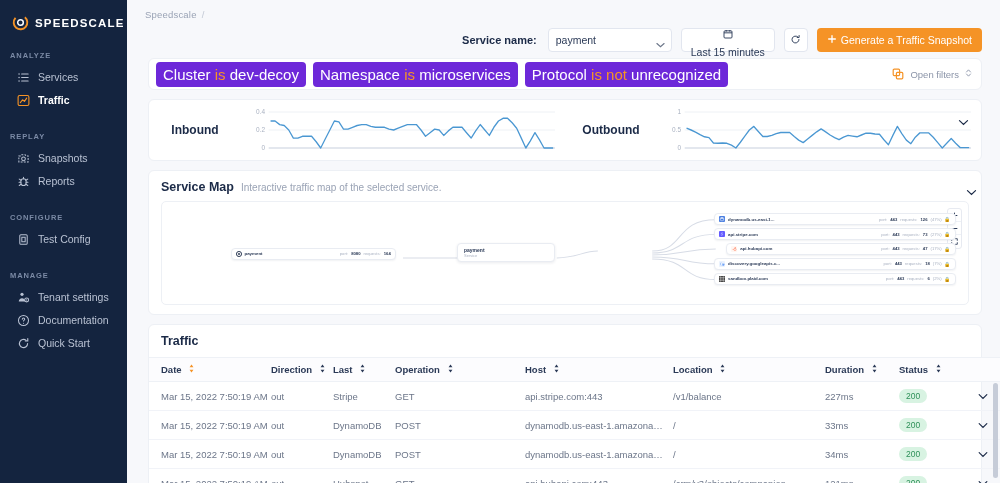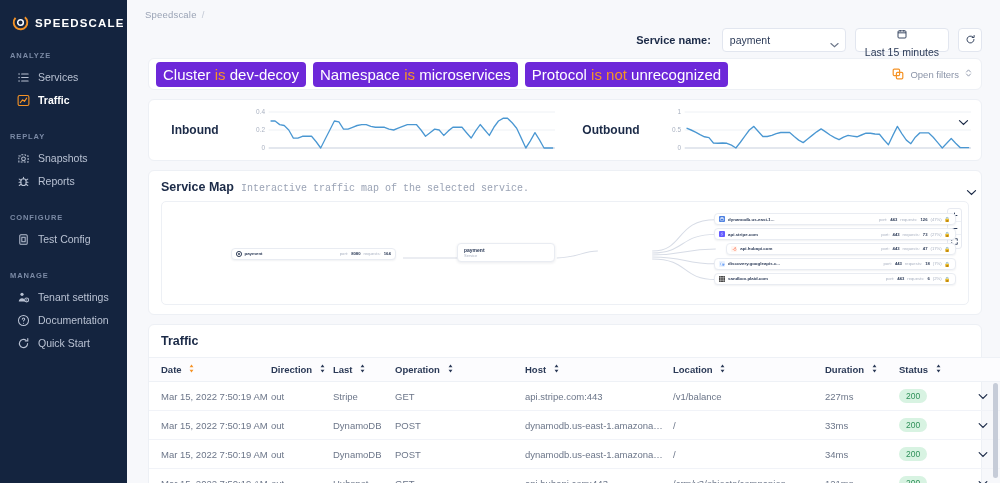--- a/index.html
+++ b/index.html
@@ -86,21 +86,21 @@
   .io-half { flex: 1; display: flex; align-items: center; }
   .io-title { font-size: 12px; font-weight: bold; color: #1b2a47; width: 92px; text-align: center; flex:0 0 92px;}
   .spark { flex: 1; height: 54px; position: relative; padding-right: 10px; }
   .spark svg { display: block; width: 100%; height: 100%; }
   .io-collapse { position: absolute; right: 12px; top: 12px; cursor: pointer; }
 
   
   .sm-card { padding: 9px 0 9px 0; }
   .sm-head { display: flex; align-items: baseline; gap: 7px; padding: 0 12px 7px 12px; position: relative; }
   .sm-title { font-size: 12.5px; font-weight: bold; color: #1b2a47; }
-  .sm-sub { font-size: 10px; color: #9aa3b5; font-family: Liberation Mono, monospace; }
+  .sm-sub { font-size: 10px; color: #9aa3b5; }
   .sm-collapse { position: absolute; right: 4px; top: 2px; cursor: pointer; }
   .sm-canvas {
     margin: 0 12px; height: 104px; border: 1px solid #edf0f5; border-radius: 5px;
     background: #fff; position: relative; overflow: hidden;
   }
   .sm-canvas svg.edges { position: absolute; inset: 0; width: 100%; height: 100%; }
   .zoomctl {
     position: absolute; right: 6px; top: 6px; width: 15px;
     background: #fff; border: 1px solid #e7eaf1; border-radius: 3px; overflow: hidden;
   }
@@ -288,20 +288,28 @@
         </span>
         <span>Last 15 minutes</span>
       </div>
       <div class="btn btn-icon-only">
         <span>
           <svg viewBox="0 0 14 14" width="11" height="11" fill="none" stroke="#2b3a57" stroke-width="1.2" stroke-linecap="round">
             <path d="M11.4 7a4.4 4.4 0 1 1-1.6-3.4"></path>
               <path d="M11.6 1.9v2.5H9.1"></path>
           </svg>
         </span>
+      </div>
+      <div class="btn-primary">
+        <span>
+          <svg viewBox="0 0 12 12" width="10" height="10" fill="none" stroke="#ffffff" stroke-width="1.6" stroke-linecap="round">
+              <path d="M6 2v8M2 6h8"></path>
+            </svg>
+        </span>
+        <span>Generate a Traffic Snapshot</span>
       </div>
     </div>
 
     <div class="card filters-card">
       <div class="chips">
         <div class="chip">
           <span>Cluster</span>
           <span class="op">is</span>
           <span>dev-decoy</span>
         </div>

